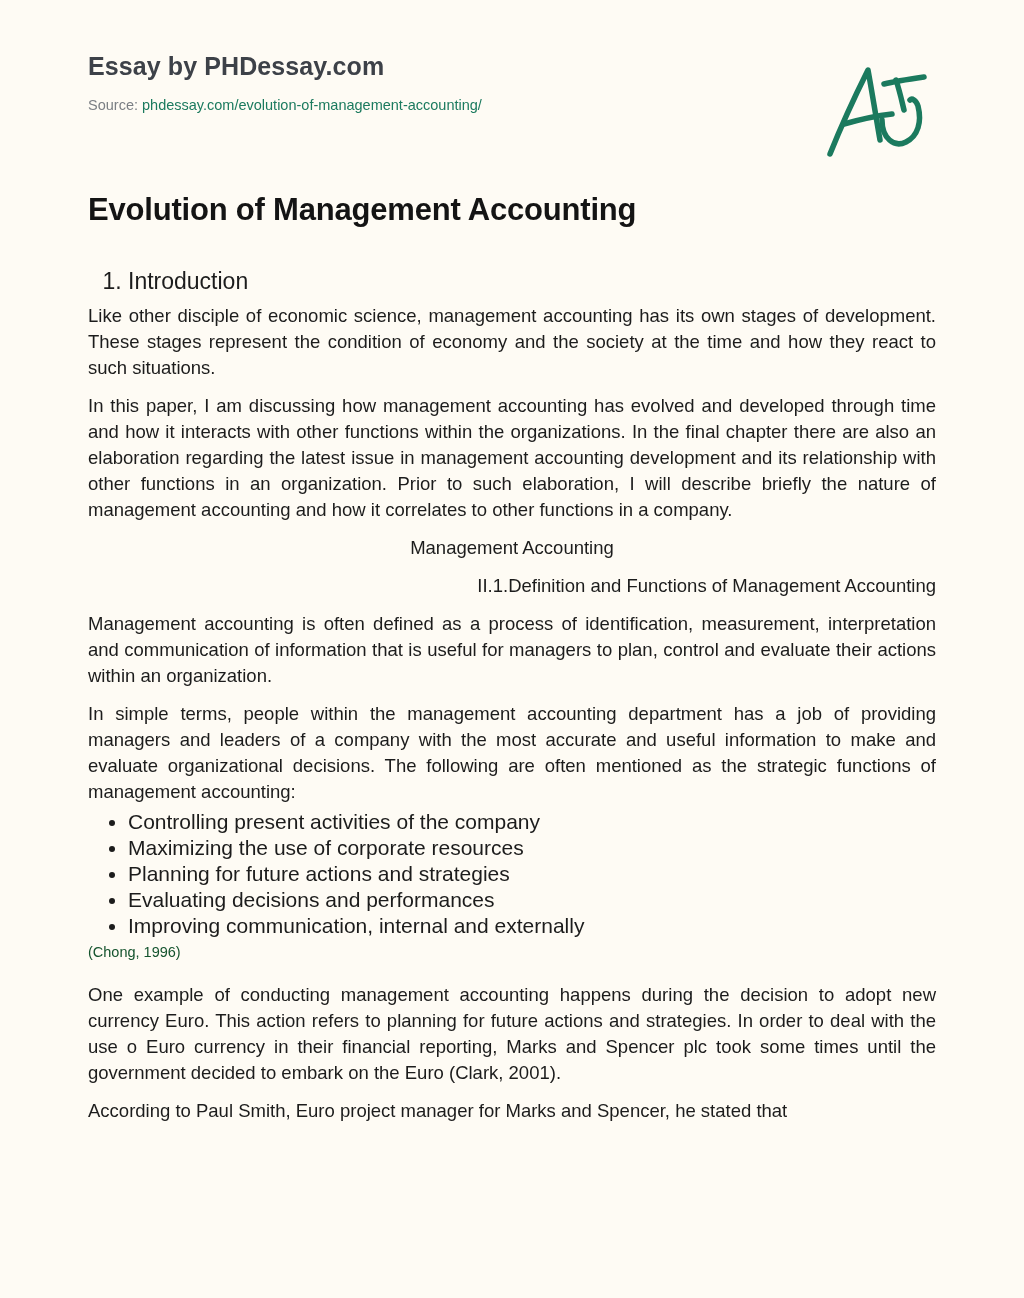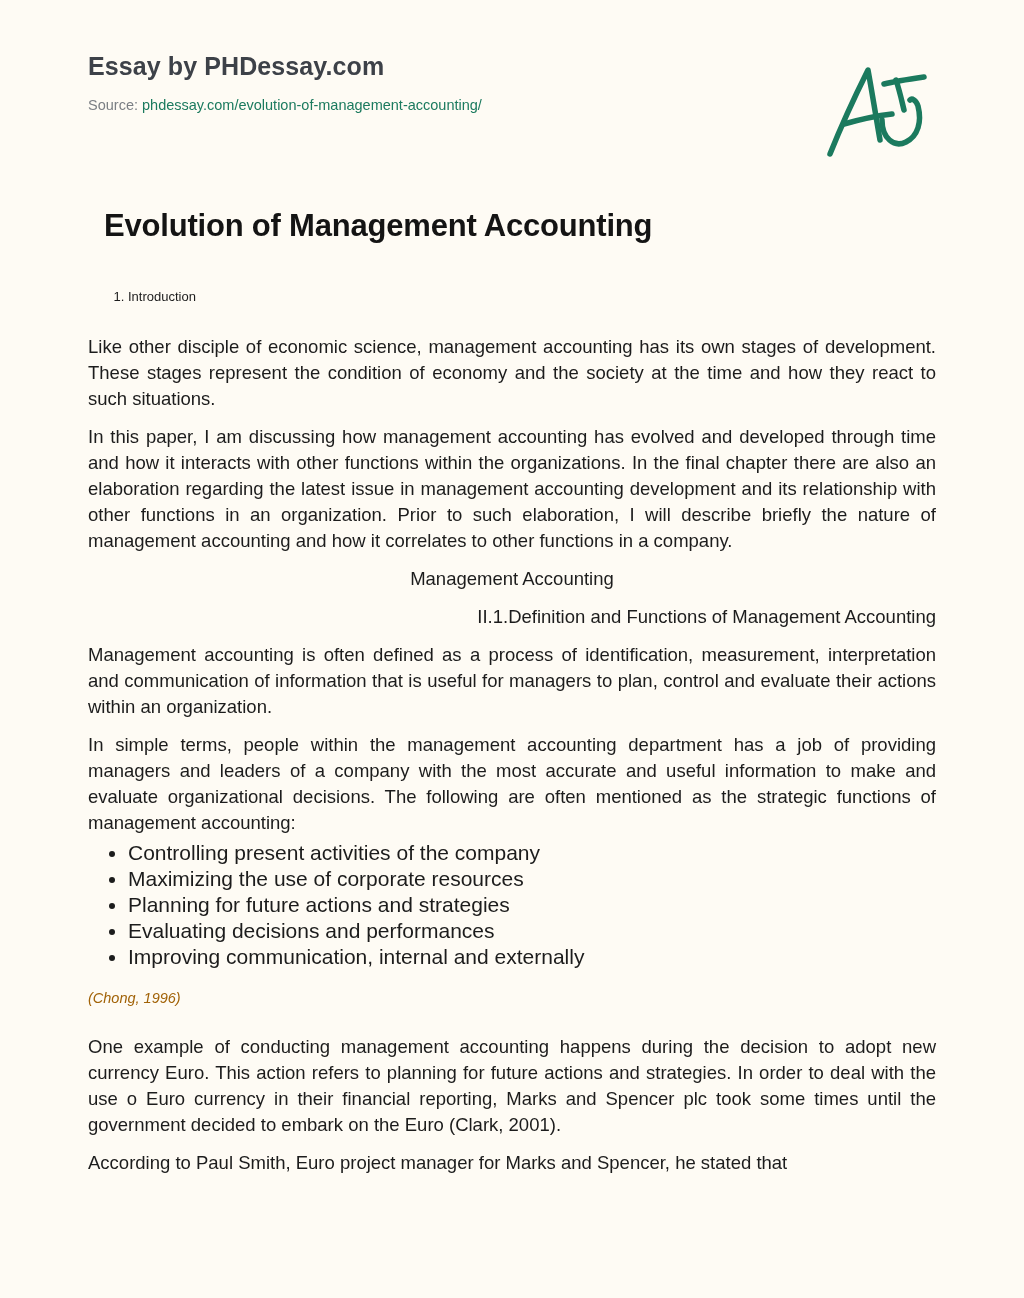--- a/index.html
+++ b/index.html
@@ -50,55 +50,54 @@
     .content {
       position: absolute;
       left: 88px;
       top: 190px;
       width: 848px;
     }
     h1.title {
       font-size: 31px;
       font-weight: bold;
       color: #141414;
-      margin: 16px;
+      margin: 0;
       line-height: 40px;
       letter-spacing: -0.2px;
     }
     ol.intro {
       margin: 38px 0 0 0;
       padding-left: 40px;
-      font-size: 13px;
+      font-size: 23px;
       line-height: 26px;
     }
     ol.intro li { padding-left: 0; }
     p {
       margin: 0;
       font-size: 18.5px;
       line-height: 26px;
       text-align: justify;
       color: #1c1c1c;
     }
-    .p1 { margin-top: 24px; }
+    .p1 { margin-top: 9px; }
     .gap { margin-top: 12px; }
     ul.funcs {
       margin: 4px 0 0 0;
       padding-left: 40px;
       font-size: 21px;
       line-height: 26px;
       list-style: disc;
     }
     .citation {
-      margin-top: 18px;
+      margin-top: 3px;
       font-size: 14.5px;
       line-height: 20px;
-      color: #a16207;
-      font-style: italic;
+      color: #14532d;
     }
-    .after-cite { margin-top: 26px; }
+    .after-cite { margin-top: 20px; }
   </style>
 </head>
 <body>
 
 <div class="header">
   <h2 class="brand">Essay by PHDessay.com</h2>
   <div class="source">
     <span>Source:</span>
     <a>phdessay.com/evolution-of-management-accounting/</a>
   </div>

